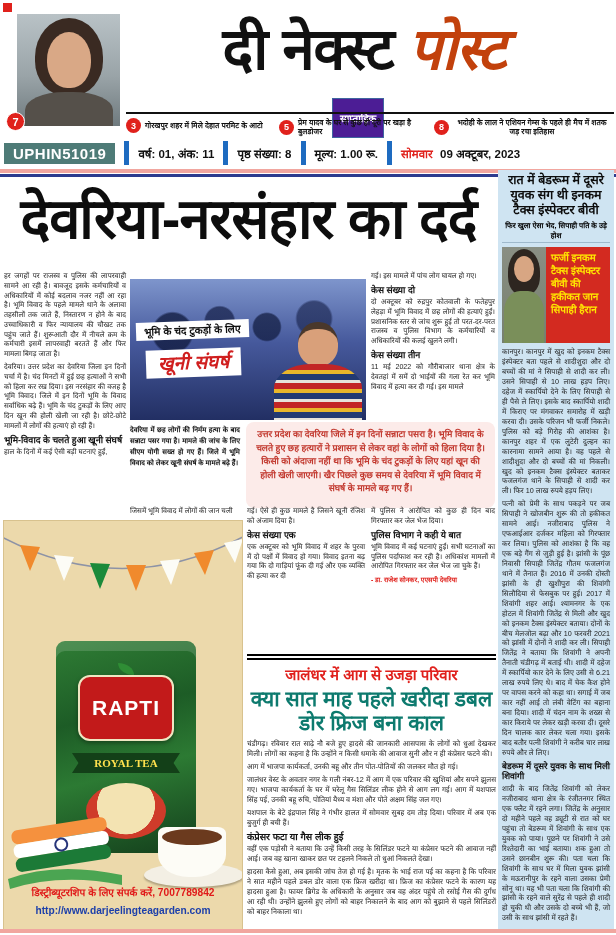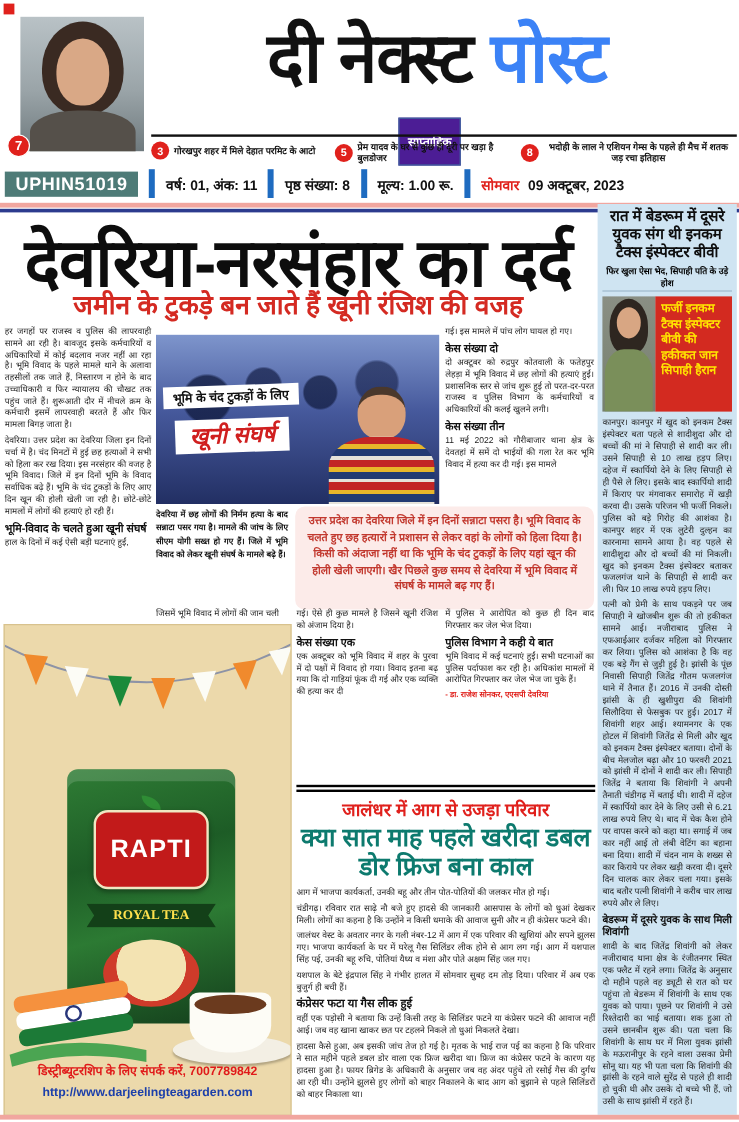--- a/index.html
+++ b/index.html
@@ -11,21 +11,21 @@
   .corner-mark { position:absolute; left:3px; top:3px; width:9px; height:9px; background:#e0211c; }
   .portrait { position:absolute; left:17px; top:14px; width:103px; height:112px; overflow:hidden;
               background:linear-gradient(180deg,#b9c2c6 0%,#9aa4a8 55%,#6f7a7e 100%); }
   .portrait .hair { position:absolute; left:18px; top:4px; width:68px; height:78px; border-radius:50% 50% 45% 45%; background:#3a2a22; }
   .portrait .face { position:absolute; left:30px; top:18px; width:44px; height:56px; border-radius:50% 50% 46% 46%; background:#d9a886; }
   .portrait .body { position:absolute; left:8px; top:78px; width:88px; height:40px; border-radius:45% 45% 0 0; background:#55504a; }
   .badge7 { position:absolute; left:6px; top:112px; width:19px; height:19px; border-radius:50%; background:#e0211c;
             color:#fff; font-weight:bold; font-size:11px; display:flex; align-items:center; justify-content:center; border:1px solid #fff; }
   .masthead { position:absolute; left:120px; top:14px; width:488px; text-align:center;
               font-size:58px; font-weight:800; letter-spacing:-1px; color:#111; line-height:1.2; white-space:nowrap; }
-  .masthead .red { color:#3b82f6; }
+  .masthead .red { color:#c2410c;font-style:italic; }
   .tagline { position:absolute; left:332px; top:98px; background:#4c1d95; color:#fff; font-size:10px; font-weight:bold;
              padding:12px 7px; border:1px solid #3f66a0; }
   .teasers { position:absolute; left:126px; top:112px; width:488px; border-top:2.5px solid #111;
              display:flex; align-items:flex-start; padding-top:4px; gap:6px; }
   .teaser { display:flex; align-items:center; gap:4px; }
   .tbadge { flex:0 0 auto; width:15px; height:15px; border-radius:50%; background:#e0211c; color:#fff;
             font-size:9px; font-weight:bold; display:flex; align-items:center; justify-content:center; }
   .ttext { font-size:7.6px; font-weight:bold; color:#111; line-height:1.25; }
   .teaser.t1 .ttext { width:128px; }
   .teaser.t2 .ttext { width:130px; }
@@ -174,21 +174,20 @@
     <div class="isep"></div>
     <div class="iitem">
       <span class="iday">सोमवार</span>
       <span>09 अक्टूबर, 2023</span>
     </div>
   </div>
   <div class="rule-salmon"></div>
   <div class="rule-navy"></div>
 
   <div class="lead-head">देवरिया-नरसंहार का दर्द</div>
-  <div class="lead-sub">जमीन के टुकड़े बन जाते हैं खूनी रंजिश की वजह</div>
 
   <div class="col1 bodytext">
     <p>हर जगहों पर राजस्व व पुलिस की लापरवाही सामने आ रही है। बावजूद इसके कर्मचारियों व अधिकारियों में कोई बदलाव नजर नहीं आ रहा है। भूमि विवाद के पहले मामले थाने के अलावा तहसीलों तक जाते हैं, निस्तारण न होने के बाद उच्चाधिकारी व फिर न्यायालय की चौखट तक पहुंच जाते हैं। शुरूआती दौर में नीचले क्रम के कर्मचारी इसमें लापरवाही बरतते हैं और फिर मामला बिगड़ जाता है।</p>
     <p>देवरिया। उत्तर प्रदेश का देवरिया जिला इन दिनों चर्चा में है। चंद मिनटों में हुई छह हत्याओं ने सभी को हिला कर रख दिया। इस नरसंहार की वजह है भूमि विवाद। जिले में इन दिनों भूमि के विवाद सर्वाधिक बढ़े हैं। भूमि के चंद टुकड़ों के लिए आए दिन खून की होली खेली जा रही है। छोटे-छोटे मामलों में लोगों की हत्याएं हो रही हैं।</p>
     <div class="colsub">भूमि-विवाद के चलते हुआ खूनी संघर्ष</div>
     <p>हाल के दिनों में कई ऐसी बड़ी घटनाएं हुईं,</p>
   </div>
 
   <div class="col4a bodytext">
     <p>गई। इस मामले में पांच लोग घायल हो गए।</p>
@@ -260,22 +259,22 @@
     </div>
     <div class="contact">डिस्ट्रीब्यूटरशिप के लिए संपर्क करें, 7007789842</div>
     <div class="url">http://www.darjeelingteagarden.com</div>
   </div>
 
   <div class="fire">
     <div class="dbl"></div>
     <div class="kicker">जालंधर में आग से उजड़ा परिवार</div>
     <div class="fhead">क्या सात माह पहले खरीदा डबल डोर फ्रिज बना काल</div>
     <div class="bodytext">
+      <p>चंडीगढ़। रविवार रात साढ़े नौ बजे हुए हादसे की जानकारी आसपास के लोगों को धुआं देखकर मिली। लोगों का कहना है कि उन्होंने न किसी धमाके की आवाज सुनी और न ही कंप्रेसर फटने की।</p>
       <p>आग में भाजपा कार्यकर्ता, उनकी बहू और तीन पोत-पोतियों की जलकर मौत हो गई।</p>
-      <p>चंडीगढ़। रविवार रात साढ़े नौ बजे हुए हादसे की जानकारी आसपास के लोगों को धुआं देखकर मिली। लोगों का कहना है कि उन्होंने न किसी धमाके की आवाज सुनी और न ही कंप्रेसर फटने की।</p>
       <p>जालंधर वेस्ट के अवतार नगर के गली नंबर-12 में आग में एक परिवार की खुशियां और सपने झुलस गए। भाजपा कार्यकर्ता के घर में घरेलू गैस सिलिंडर लीक होने से आग लग गई। आग में यशपाल सिंह पई, उनकी बहू रुचि, पोतियां यैध्य व मंशा और पोते अक्षम सिंह जल गए।</p>
       <p>यशपाल के बेटे इंद्रपाल सिंह ने गंभीर हालत में सोमवार सुबह दम तोड़ दिया। परिवार में अब एक बुजुर्ग ही बची हैं।</p>
       <div class="colsub">कंप्रेसर फटा या गैस लीक हुई</div>
       <p>वहीं एक पड़ोसी ने बताया कि उन्हें किसी तरह के सिलिंडर फटने या कंप्रेसर फटने की आवाज नहीं आई। जब वह खाना खाकर छत पर टहलने निकले तो धुआं निकलते देखा।</p>
       <p>हादसा कैसे हुआ, अब इसकी जांच तेज हो गई है। मृतक के भाई राज पई का कहना है कि परिवार ने सात महीने पहले डबल डोर वाला एक फ्रिज खरीदा था। फ्रिज का कंप्रेसर फटने के कारण यह हादसा हुआ है। फायर ब्रिगेड के अधिकारी के अनुसार जब वह अंदर पहुंचे तो रसोई गैस की दुर्गंध आ रही थी। उन्होंने झुलसे हुए लोगों को बाहर निकालने के बाद आग को बुझाने से पहले सिलिंडरों को बाहर निकाला था।</p>
     </div>
   </div>
 
   <div class="side">
     <div class="shead">रात में बेडरूम में दूसरे युवक संग थी इनकम टैक्स इंस्पेक्टर बीवी</div>

